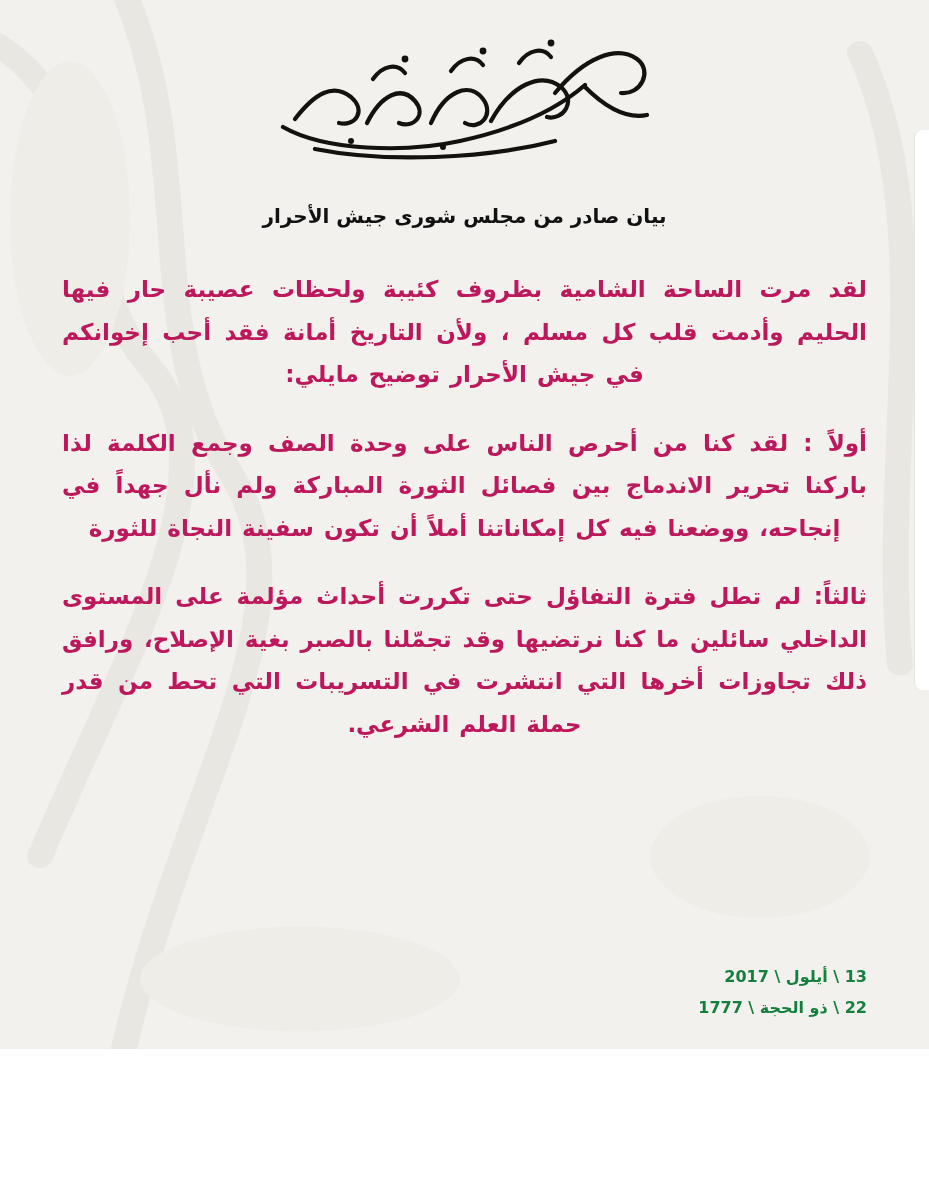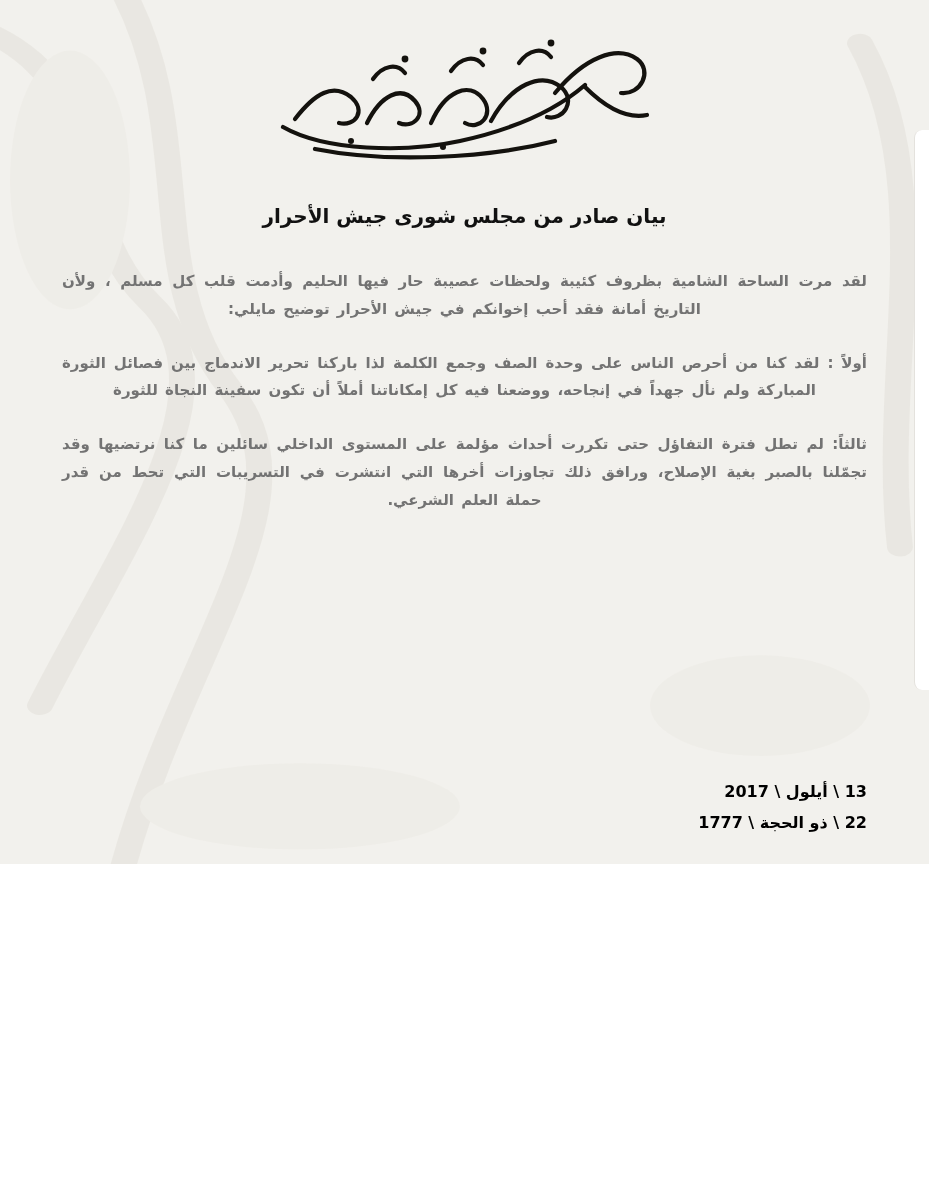--- a/index.html
+++ b/index.html
@@ -10,21 +10,21 @@
   body {
     width: 929px;
     height: 1200px;
     overflow: hidden;
     font-family: "DejaVu Sans", sans-serif;
   }
 
   .page {
     position: relative;
     width: 929px;
-    height: 864px;
+    height: 1049px;
     background: #f2f1ed;
     overflow: hidden;
   }
 
   
   .watermark {
     position: absolute;
     inset: 0;
     pointer-events: none;
     opacity: 0.5;
@@ -64,39 +64,39 @@
   .doc-title {
     text-align: center;
     font-size: 20px;
     font-weight: bold;
     color: #111111;
     margin: 26px 0 40px 0;
     letter-spacing: 0px;
   }
 
   p.para {
-    font-size: 15px;
+    font-size: 23px;
     line-height: 1.85;
-    color: #737373;
+    color: #be185d;
     text-align: justify;
     text-align-last: center;
     margin: 0 0 26px 0;
     font-weight: bold;
     word-spacing: 2px;
   }
 
   .date-block {
     position: absolute;
     bottom: 26px;
     right: 62px;
     z-index: 4;
     text-align: right;
     font-size: 16px;
     font-weight: bold;
-    color: #000000;
+    color: #15803d;
     line-height: 1.9;
     direction: rtl;
   }
   .date-block div { white-space: nowrap; }
 </style>
 </head>
 <body>
 
 <div class="page">
 

